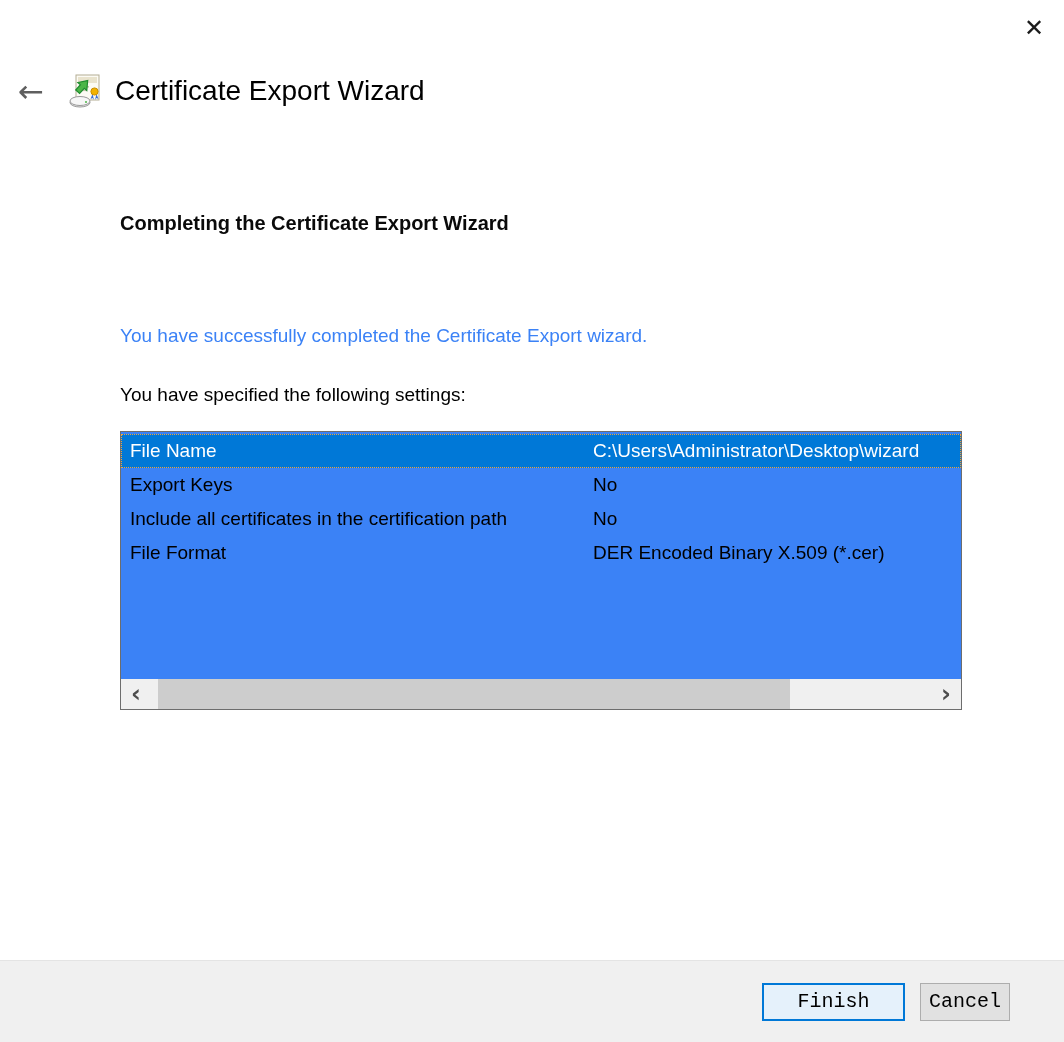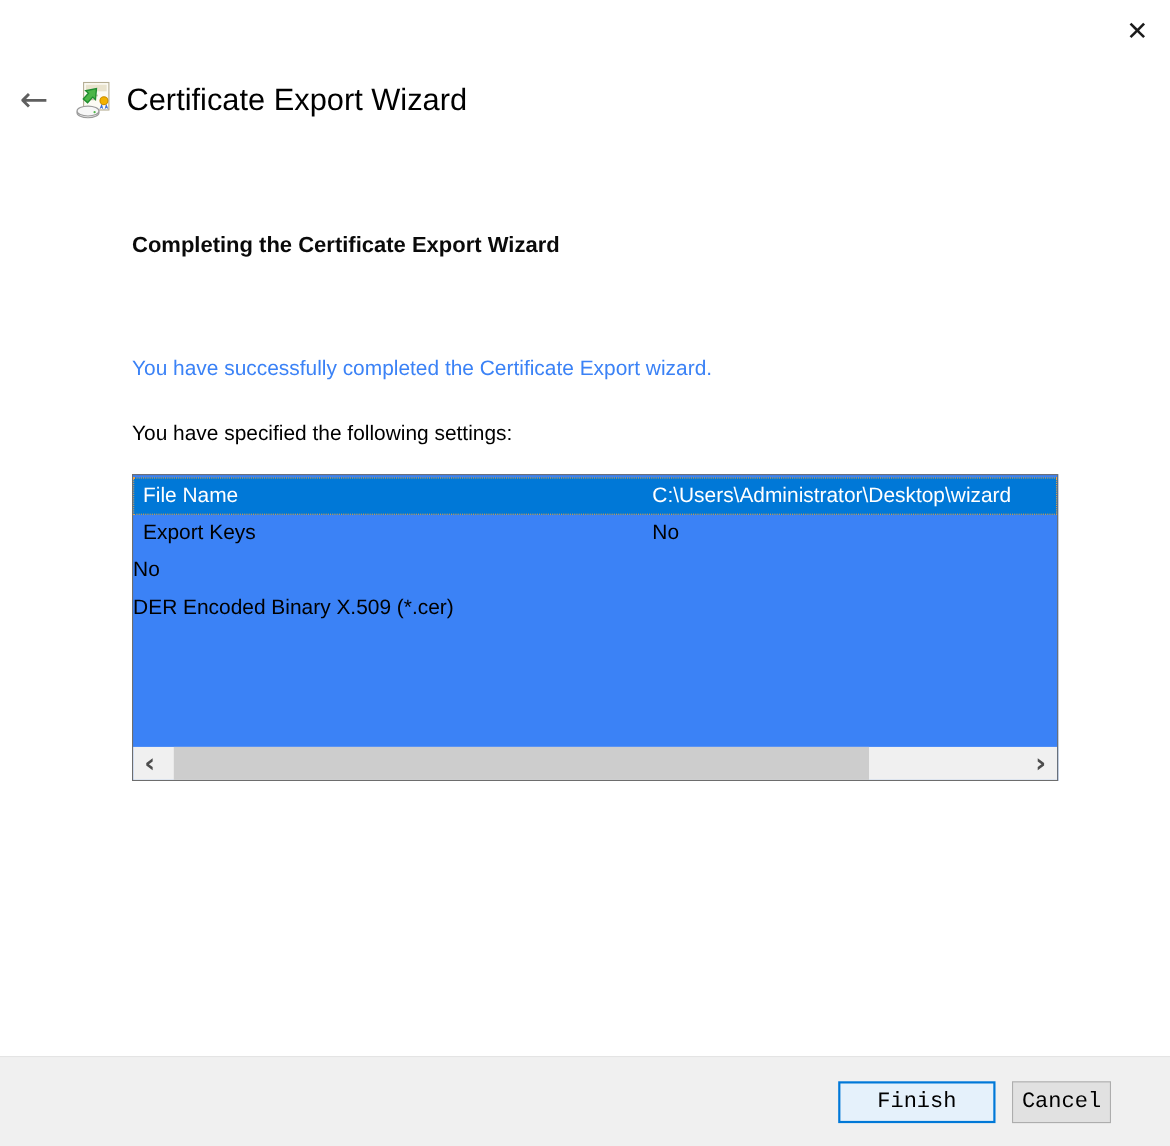--- a/index.html
+++ b/index.html
@@ -144,23 +144,25 @@
     <div class="rows" id="rows">
         <div class="row selected">
           <span class="name">File Name</span>
           <span class="value">C:\Users\Administrator\Desktop\wizard</span>
         </div>
         <div class="row">
           <span class="name">Export Keys</span>
           <span class="value">No</span>
         </div>
         <div class="row">
+          <span class="name">Include all certificates in the certification path</span>
           <span class="value">No</span>
         </div>
         <div class="row">
+          <span class="name">File Format</span>
           <span class="value">DER Encoded Binary X.509 (*.cer)</span>
         </div>
       </div>
     <div class="hscroll">
       <span class="scroll-arrow">‹</span>
       <div class="scroll-track">
         <div class="scroll-thumb"></div>
       </div>
       <span class="scroll-arrow">›</span>
     </div>

